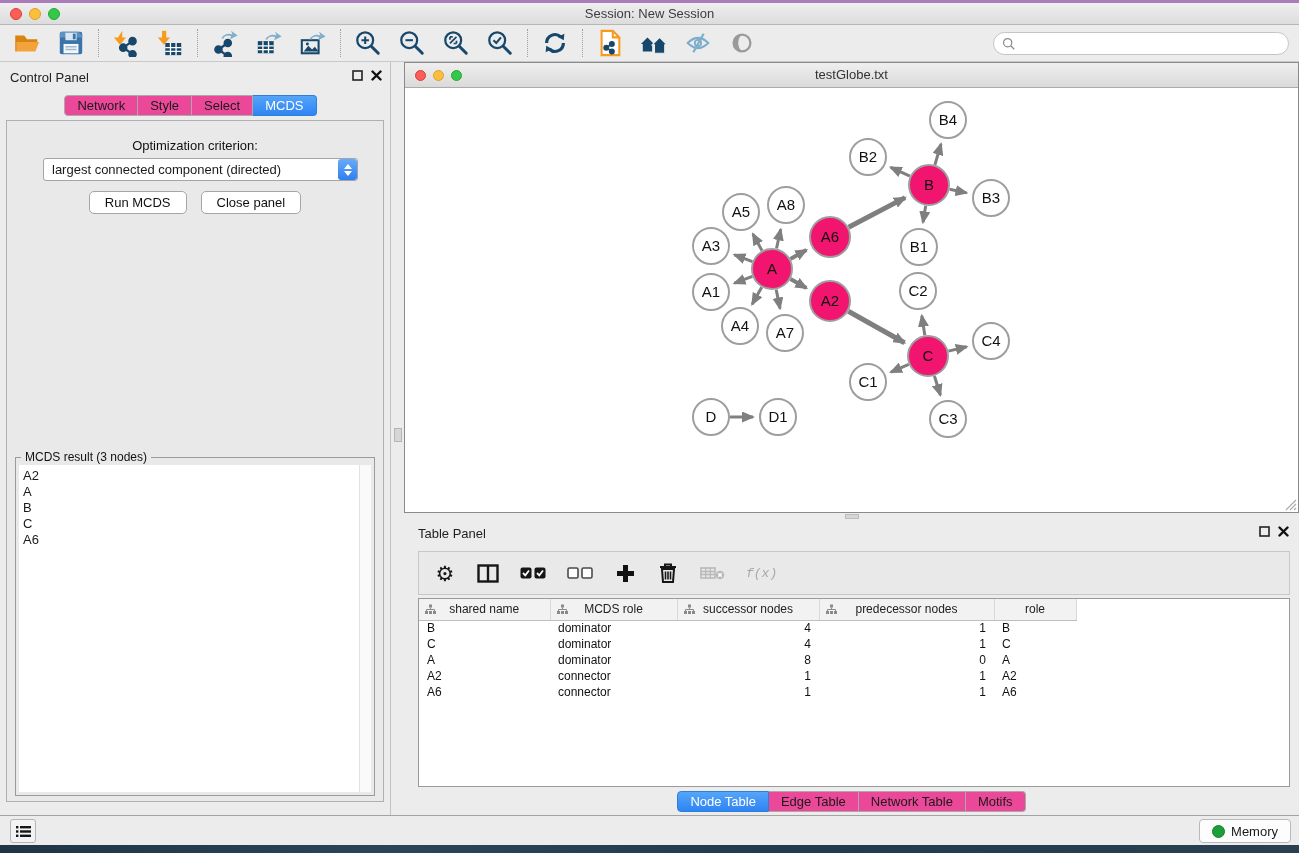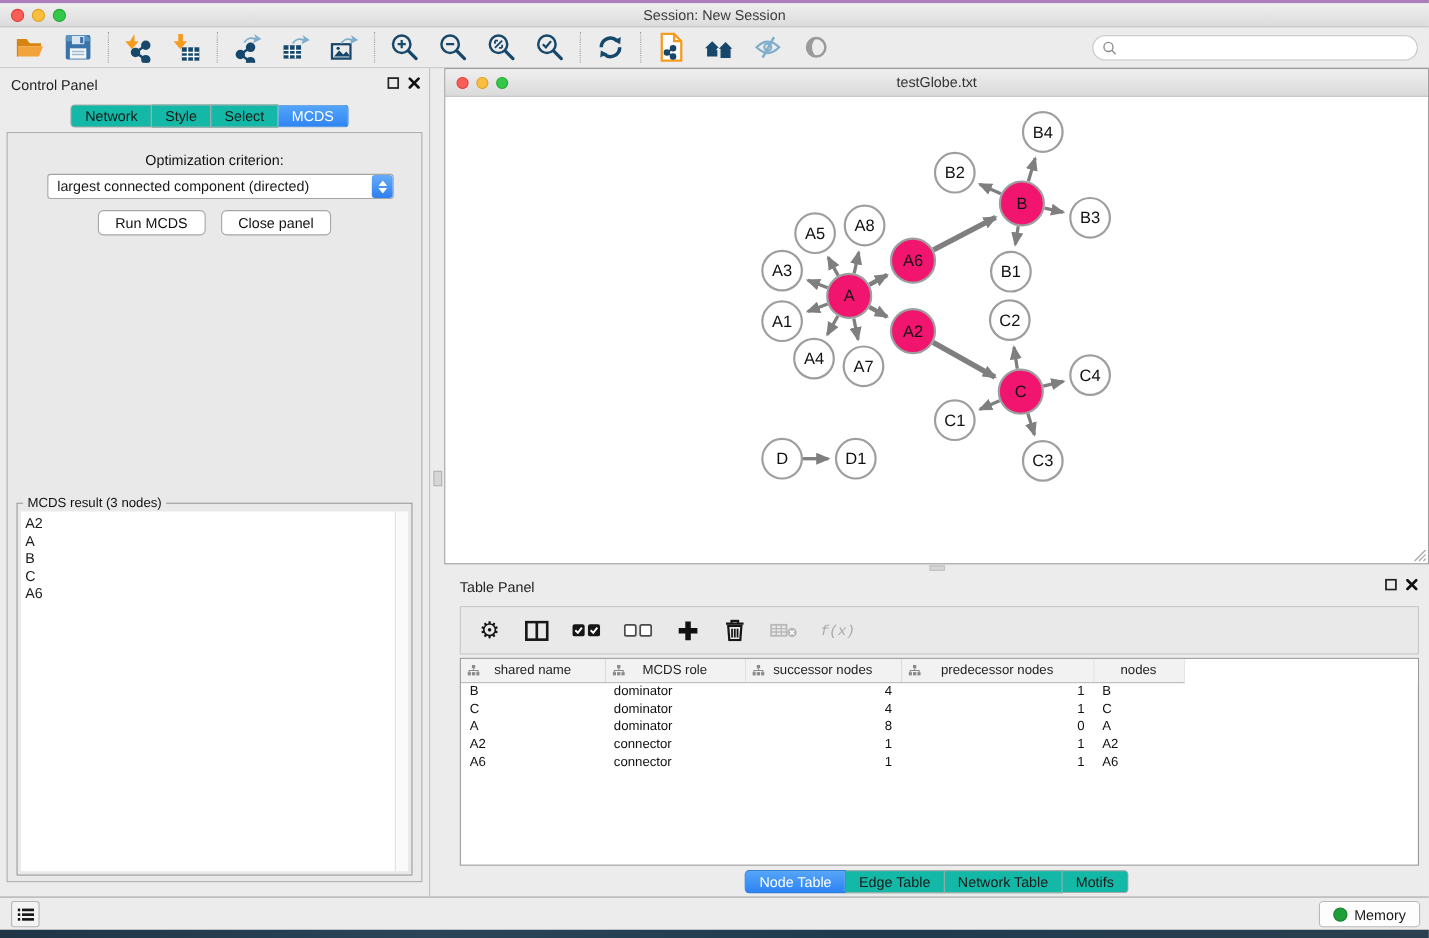--- a/index.html
+++ b/index.html
@@ -33,21 +33,21 @@
   .search-wrap input { border:none; outline:none; flex:1; font-size:12px; background:transparent; margin-left:5px; }
 
   
   .control-panel { position:absolute; left:0; top:62px; width:391px; height:753px; background:#ECECEC;
                    border-right:1px solid #C2C2C2; }
   .panel-header { height:30px; position:relative; }
   .panel-header .ph-title { position:absolute; left:10px; top:8px; font-size:13px; color:#222; }
   .ph-btns { position:absolute; right:8px; top:8px; display:flex; gap:8px; align-items:center; }
   .cp-tabs { position:absolute; left:0; right:9px; top:33px; text-align:center; }
   .seg { display:inline-flex; }
-  .seg .seg-btn { height:21px; padding:0 12px; font-size:13px; background:#14b8a6; border:1px solid #A9A9A9;
+  .seg .seg-btn { height:21px; padding:0 12px; font-size:13px; background:#ec4899; border:1px solid #A9A9A9;
                   border-left:none; color:#1a1a1a; display:flex; align-items:center; cursor:default; }
   .seg .seg-btn:first-child { border-left:1px solid #A9A9A9; border-radius:4px 0 0 4px; }
   .seg .seg-btn:last-child { border-radius:0 4px 4px 0; }
   .seg .seg-btn.active { background:linear-gradient(#55A5F8,#2E84F4); color:#fff; border-color:#2E7FD6; }
   .cp-body { position:absolute; left:6px; right:6px; top:58px; bottom:13px; border:1px solid #B0B0B0; background:#E9E9E9; }
   .opt-label { position:absolute; left:0; right:0; top:17px; text-align:center; font-size:13px; color:#111; }
   .dropdown { position:absolute; left:36px; top:37px; width:315px; height:23px; background:#fff;
               border:1px solid #A5A5A5; border-radius:3px; display:flex; align-items:center; }
   .dropdown .dd-text { flex:1; font-size:13px; padding-left:8px; white-space:nowrap; overflow:hidden; }
   .dropdown .dd-step { width:19px; height:21px; margin-right:0px; border-radius:3px;
@@ -559,21 +559,21 @@
                 <rect x="8" y="7" width="3" height="3" fill="#8a8a8a"></rect>
                 <path d="M5.5 3.5 v2 M1.5 7 v-1.5 h8 V7" stroke="#8a8a8a" fill="none"></path>
               </svg><span>successor nodes</span></th>
           <th><svg class="th-icon" width="11" height="11" viewBox="0 0 11 11">
                 <rect x="4" y="0.5" width="3" height="3" fill="#8a8a8a"></rect>
                 <rect x="0" y="7" width="3" height="3" fill="#8a8a8a"></rect>
                 <rect x="4" y="7" width="3" height="3" fill="#8a8a8a"></rect>
                 <rect x="8" y="7" width="3" height="3" fill="#8a8a8a"></rect>
                 <path d="M5.5 3.5 v2 M1.5 7 v-1.5 h8 V7" stroke="#8a8a8a" fill="none"></path>
               </svg><span>predecessor nodes</span></th>
-          <th><span>nodes</span></th>
+          <th><span>role</span></th>
           <th class="no-border" style="background:#fff; border-bottom:1px solid #fff;"></th>
         </tr>
       </thead>
       <tbody id="node-table-body">
           <tr>
             <td class="c0">B</td>
             <td class="c1">dominator</td>
             <td class="c2">4</td>
             <td class="c3">1</td>
             <td class="c4">B</td>

